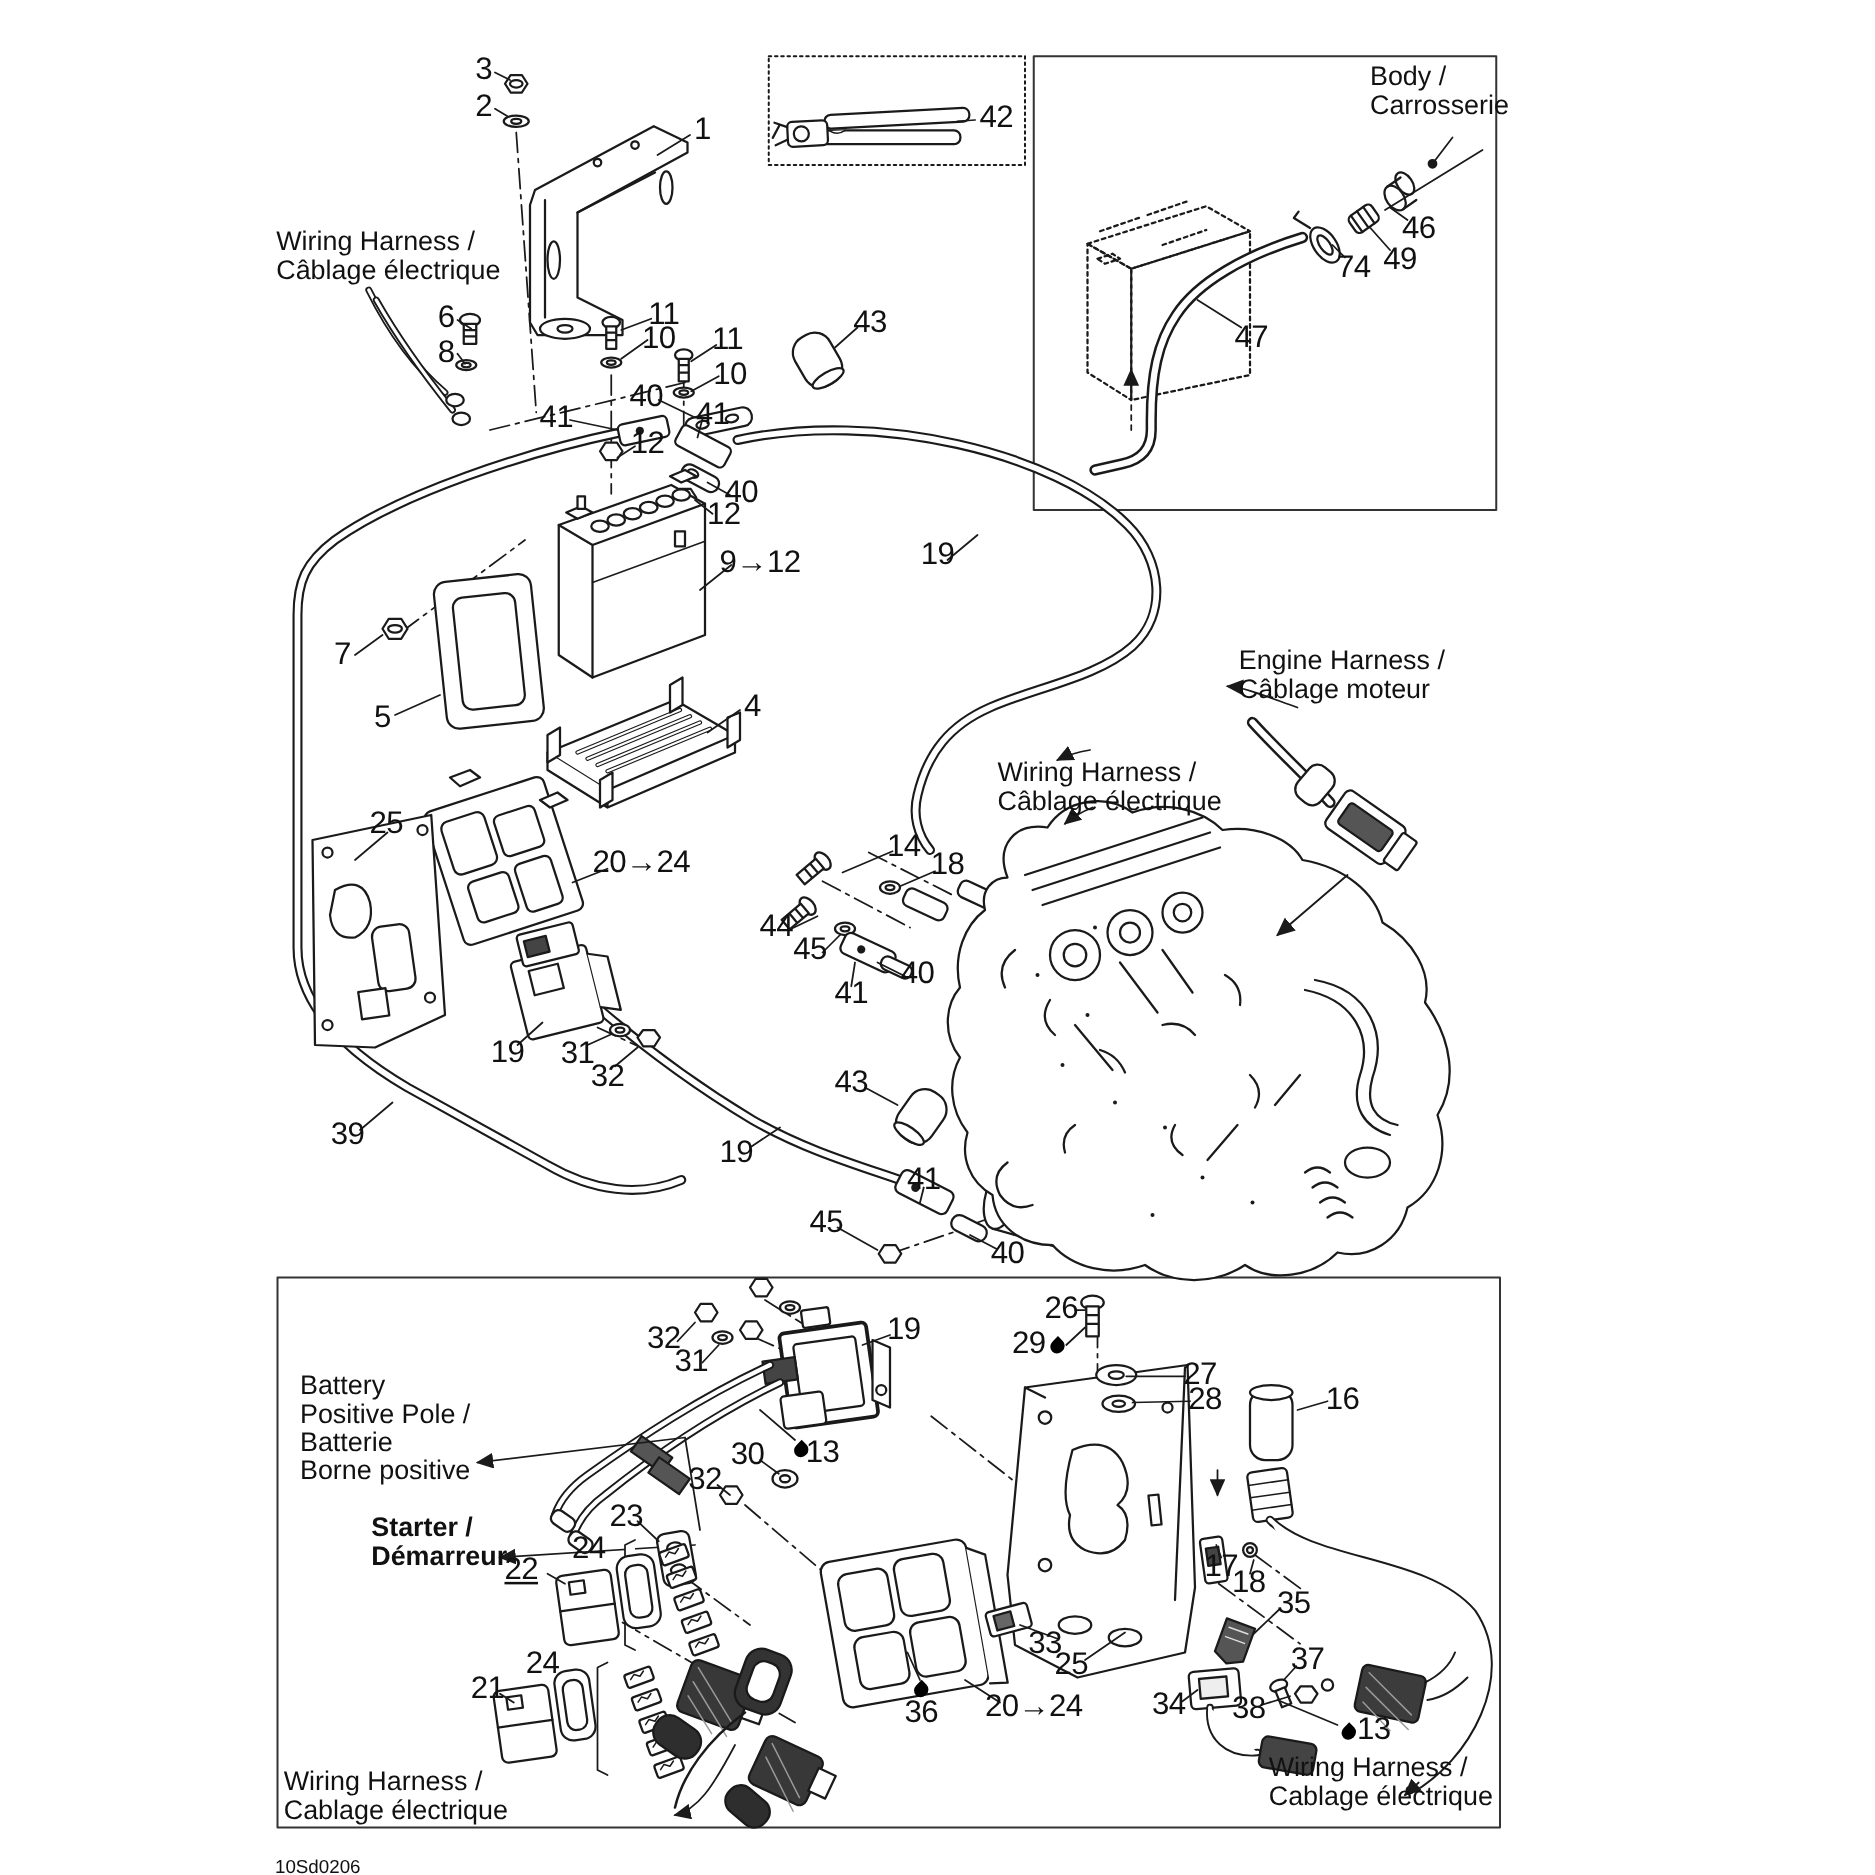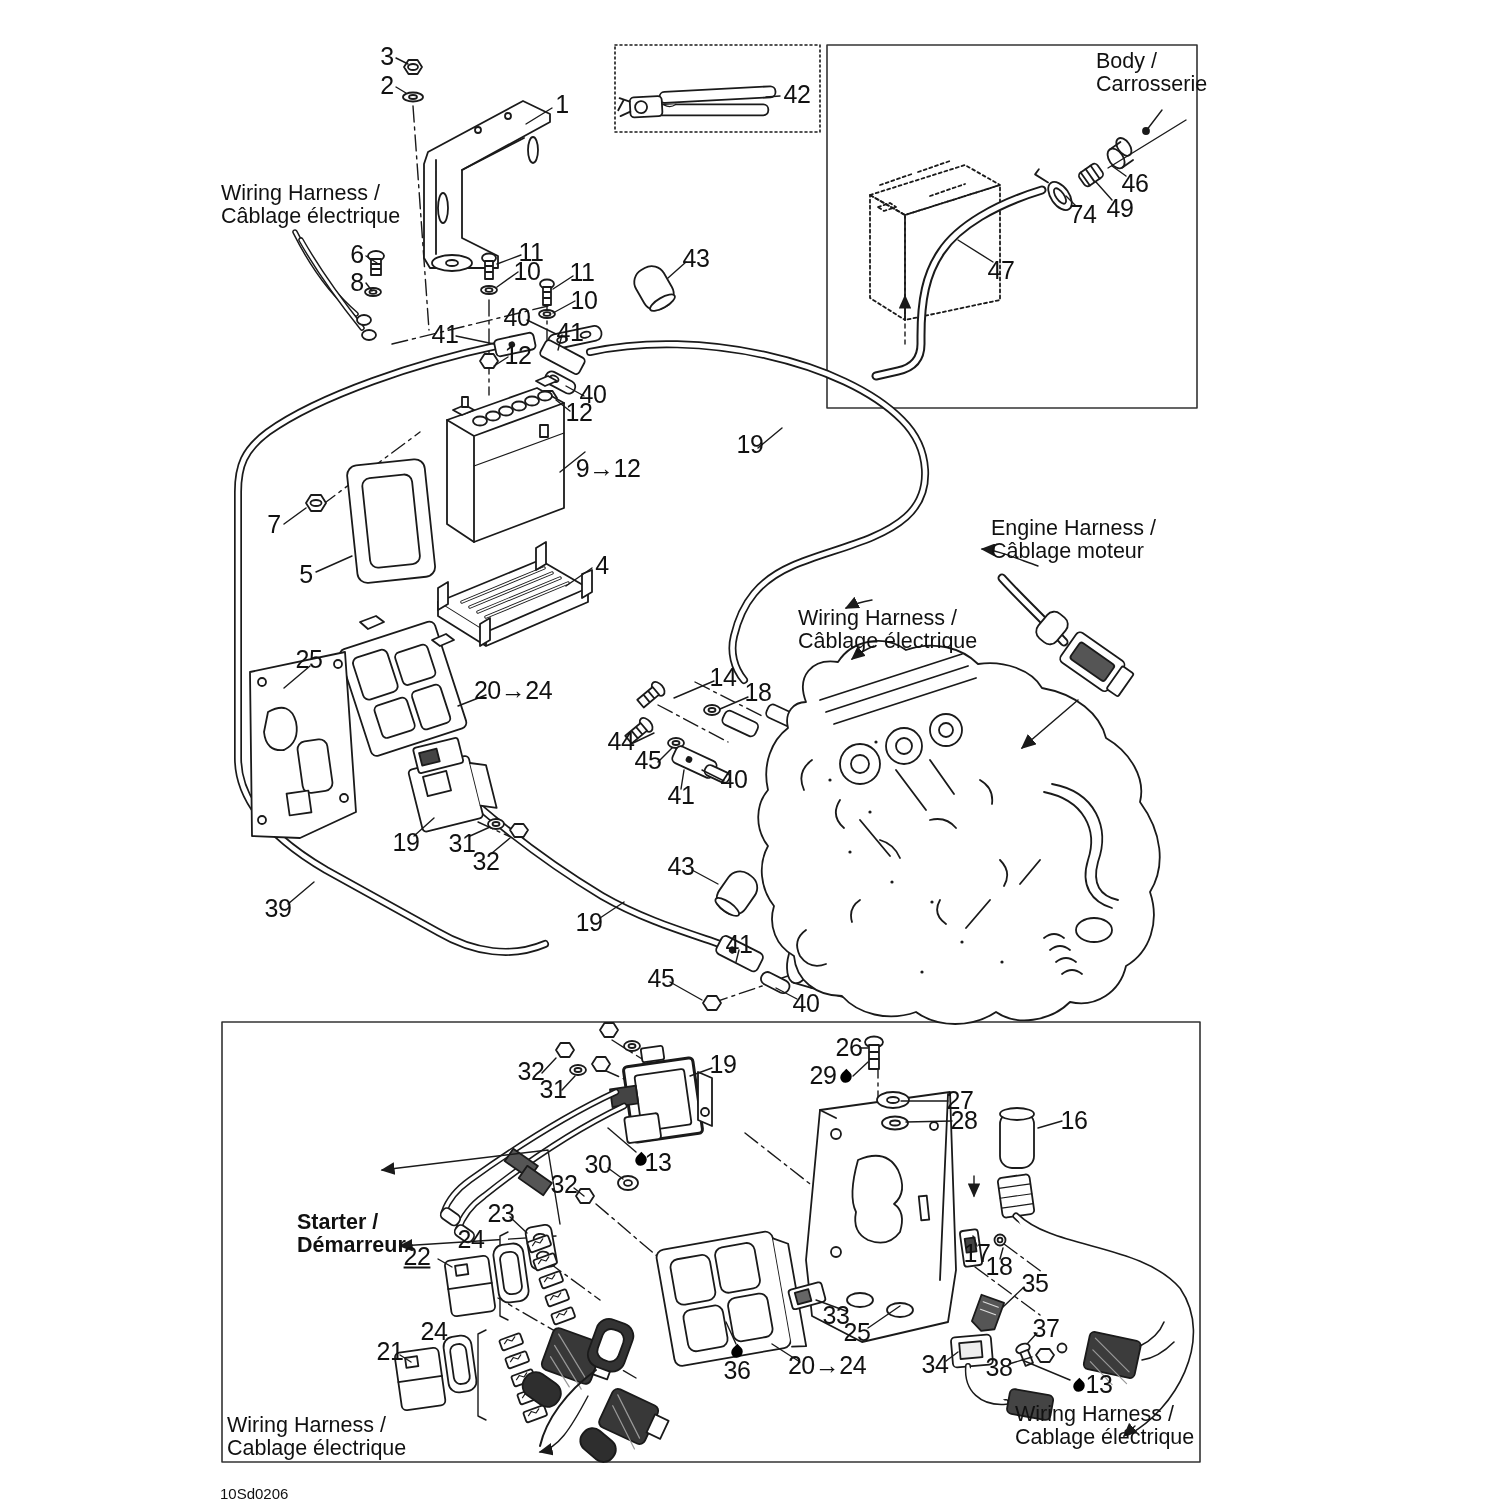--- a/index.html
+++ b/index.html
@@ -691,21 +691,21 @@
       <span class="callout" style="left: 527px; top: 271px;">10</span>
       <span class="callout" style="left: 582px; top: 272px;">11</span>
       <span class="callout" style="left: 584px; top: 300px;">10</span>
       <span class="callout" style="left: 517px; top: 317px;">40</span>
       <span class="callout" style="left: 445px; top: 334px;">41</span>
       <span class="callout" style="left: 518px; top: 355px;">12</span>
       <span class="callout" style="left: 570px; top: 332px;">41</span>
       <span class="callout" style="left: 593px; top: 394px;">40</span>
       <span class="callout" style="left: 579px; top: 412px;">12</span>
       <span class="callout" style="left: 696px; top: 258px;">43</span>
-      <span class="callout" style="left: 608px; top: 450px; margin-top: 18px;">9→12</span>
+      <span class="callout" style="left: 608px; top: 450px;">9→12</span>
       <span class="callout" style="left: 274px; top: 524px;">7</span>
       <span class="callout" style="left: 306px; top: 574px;">5</span>
       <span class="callout" style="left: 602px; top: 565px;">4</span>
       <span class="callout" style="left: 309px; top: 659px;">25</span>
       <span class="callout" style="left: 513px; top: 690px;">20→24</span>
       <span class="callout" style="left: 750px; top: 444px;">19</span>
       <span class="callout" style="left: 1135px; top: 183px;">46</span>
       <span class="callout" style="left: 1120px; top: 208px;">49</span>
       <span class="callout" style="left: 1083px; top: 214px;">74</span>
       <span class="callout" style="left: 1001px; top: 270px;">47</span>
@@ -752,20 +752,24 @@
       <span class="callout" style="left: 999px; top: 1367px;">38</span>
       <span class="callout" style="left: 1099px; top: 1384px;">13</span>
       <div class="tlabel" style="left: 221px; top: 182px;">Wiring Harness /
 Câblage électrique</div>
       <div class="tlabel" style="left: 1096px; top: 50px;">Body /
 Carrosserie</div>
       <div class="tlabel" style="left: 991px; top: 517px;">Engine Harness /
 Câblage moteur</div>
       <div class="tlabel" style="left: 798px; top: 607px;">Wiring Harness /
 Câblage électrique</div>
+      <div class="tlabel" style="left: 240px; top: 1097px;">Battery
+Positive Pole /
+Batterie
+Borne positive</div>
       <div class="tlabel" style="left: 297px; top: 1211px; font-weight: bold;">Starter /
 Démarreur</div>
       <div class="tlabel" style="left: 227px; top: 1414px;">Wiring Harness /
 Cablage électrique</div>
       <div class="tlabel" style="left: 1015px; top: 1403px;">Wiring Harness /
 Cablage électrique</div>
       <div class="tlabel small" style="left: 220px; top: 1462px; margin-top: 24px;">10Sd0206</div>
       <span class="droplet" style="left: 641px; top: 1160px;"></span>
       <span class="droplet" style="left: 846px; top: 1077px;"></span>
       <span class="droplet" style="left: 737px; top: 1352px;"></span>

